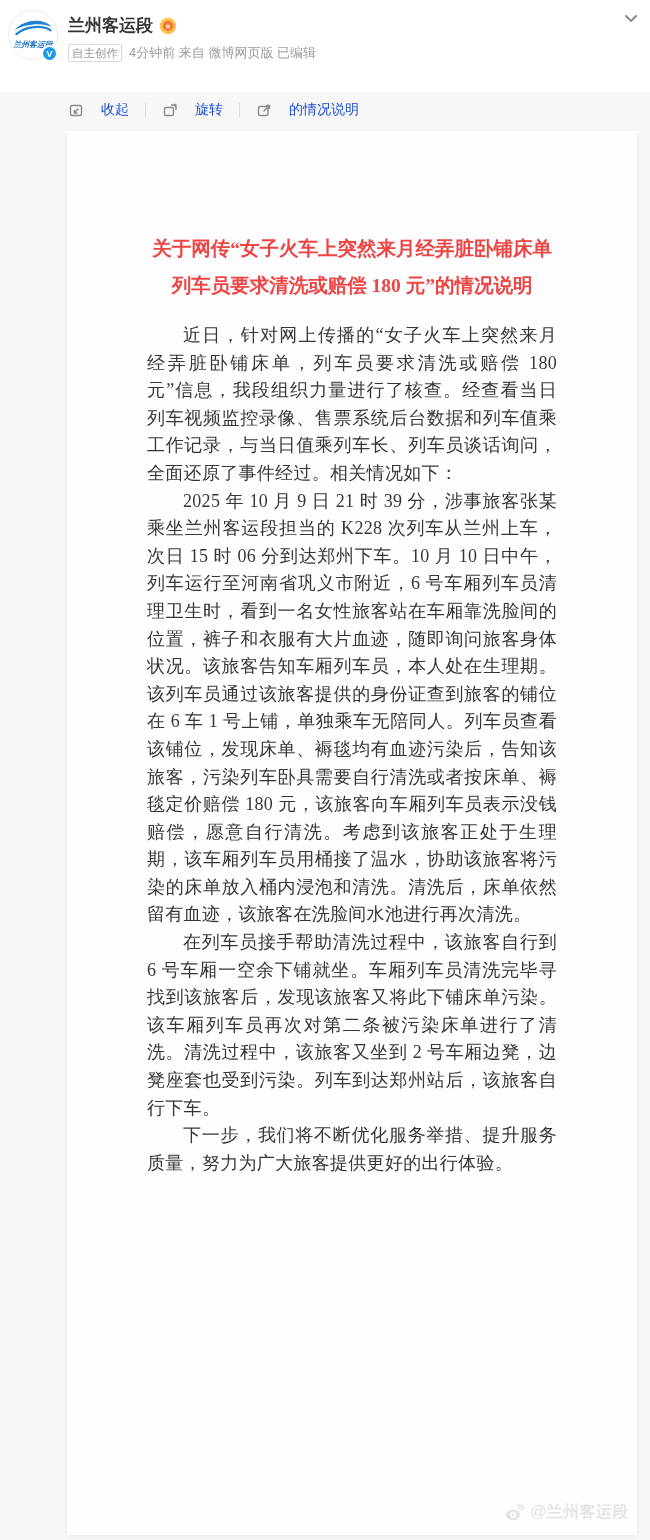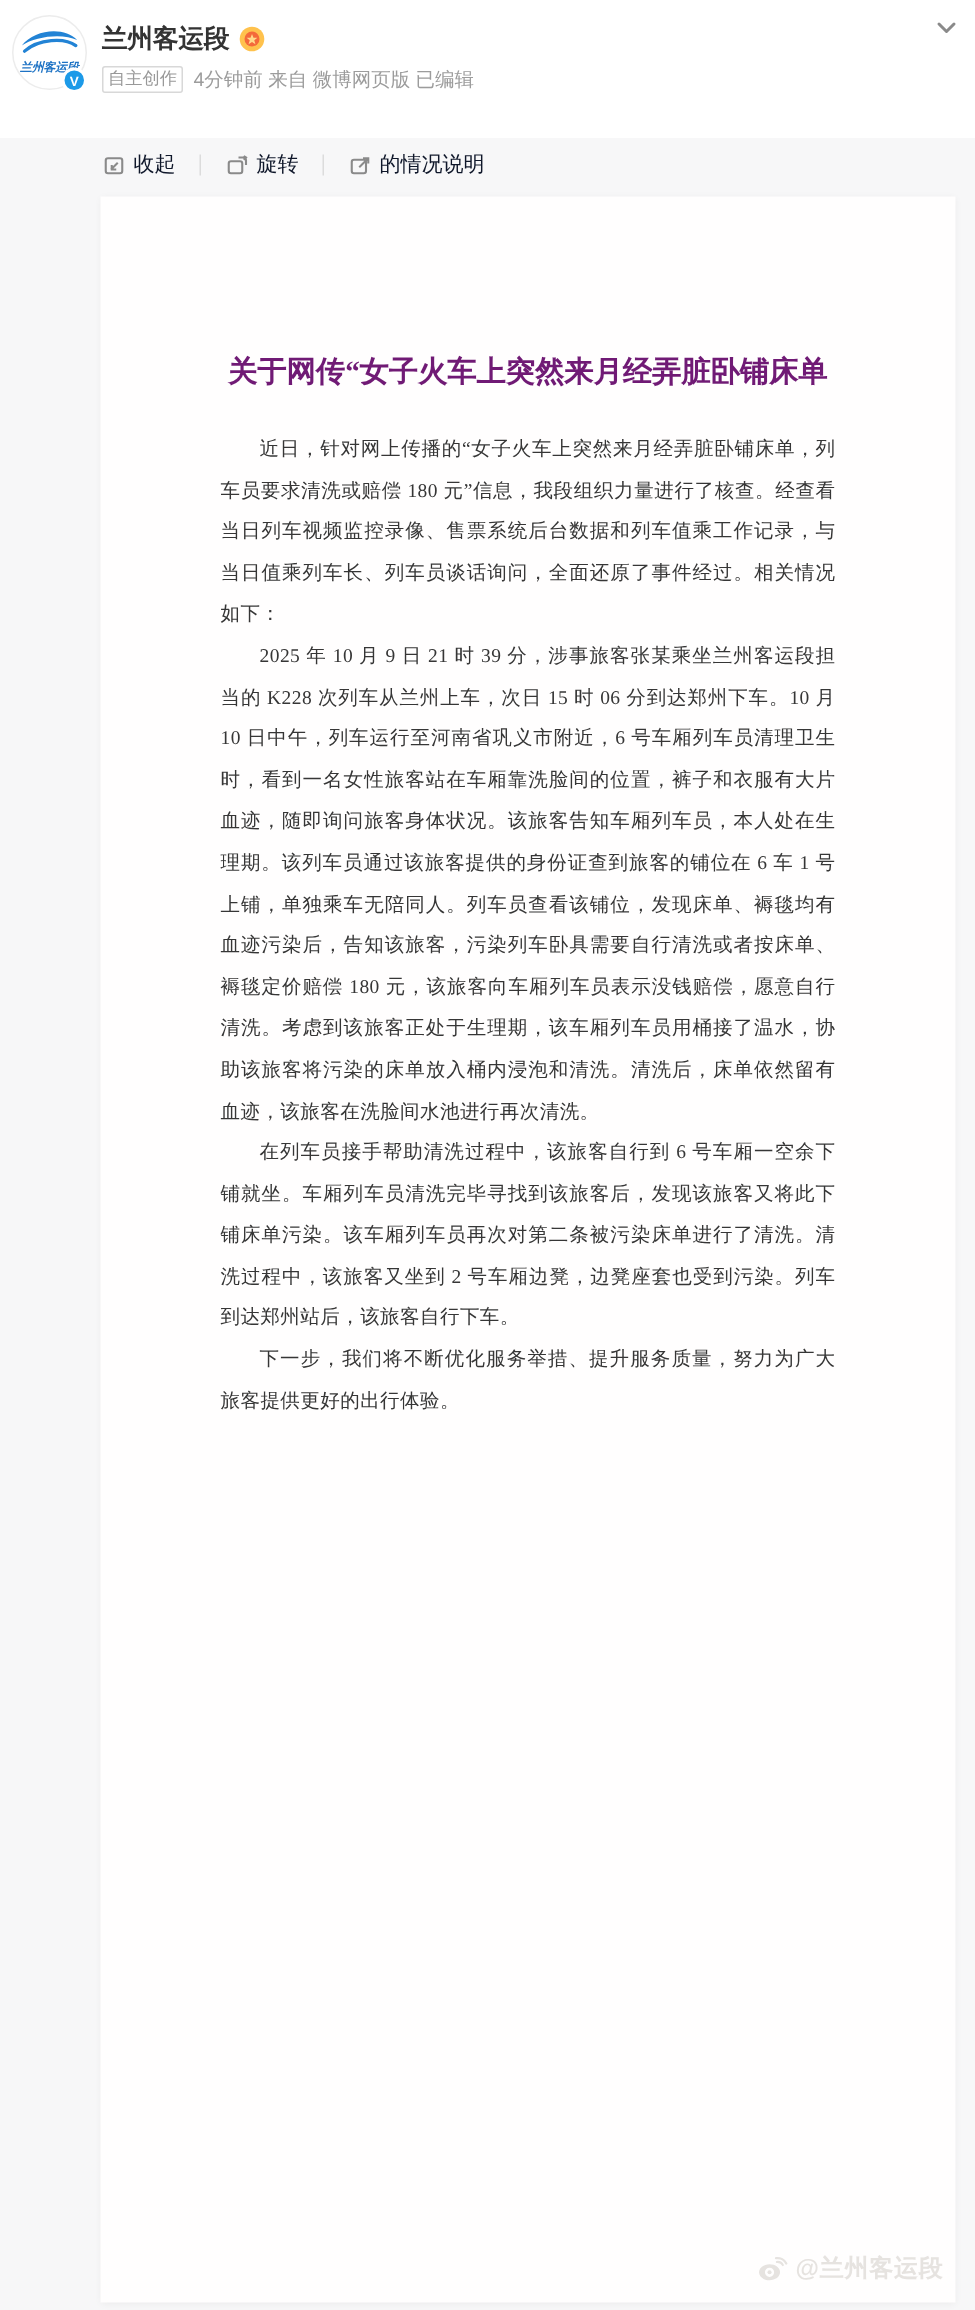--- a/index.html
+++ b/index.html
@@ -21,34 +21,34 @@
   .meta-row { position:absolute; left:68px; top:44px; display:flex; align-items:center;
     font-size:13px; color:#9c9c9c; }
   .origin-tag { font-size:11.5px; color:#999; border:1px solid #d8d8d8; border-radius:2px;
     padding:0 3px; margin-right:7px; line-height:16px; }
   .chevron { position:absolute; right:8px; top:8px; width:22px; height:22px; color:#8a8a8a; cursor:pointer; }
 
   
   .backdrop { position:absolute; left:0; top:92px; width:650px; height:1448px; background:#f7f7f8; }
   .toolbar { position:absolute; left:68px; top:9px; display:flex; align-items:center;
     font-size:14px; color:#808080; }
-  .tool-btn { display:flex; align-items:center; gap:5px; cursor:pointer; background:none;
-    border:none; font-size:14px; color:#0f172a; font-family:inherit; }
+  .tool-btn { display:flex; align-items:center; gap:17px; cursor:pointer; background:none;
+    border:none; font-size:14px; color:#1d4ed8; font-family:inherit; }
   .tool-btn svg { width:16px; height:16px; stroke:#8a8a8a; fill:none; stroke-width:1.4; }
   .tb-divider { width:1px; height:14px; background:#dcdcdc; margin:0 16px; }
 
   
   .document { position:absolute; left:67px; top:39px; width:570px; height:1404px;
     background:#fffefe; box-shadow:0 1px 5px rgba(0,0,0,.05); overflow:hidden;
     padding:99px 80px 0 80px; cursor:pointer;
     font-family:"Liberation Serif","DejaVu Serif",serif; color:#363636; }
   .doc-title { text-align:center; font-weight:bold; font-size:19.5px; line-height:37px;
-    color:#701a75; margin-bottom:18px; }
+    color:#ef4444; margin-bottom:18px; }
   .doc-title div { white-space:nowrap; }
-  .document p { font-size:13px; line-height:27.6px; letter-spacing:.3px;
+  .document p { font-size:18px; line-height:27.6px; letter-spacing:.3px;
     text-align:justify; text-indent:2em; }
   .watermark { position:absolute; right:8px; bottom:12px; display:flex; align-items:center;
     gap:4px; color:#e6e3e0; font-family:"Liberation Sans",sans-serif;
     font-size:16px; font-weight:bold; letter-spacing:.5px; }
   .watermark svg { width:22px; height:18px; }
 </style>
 </head>
 <body>
 
 <div class="page">
@@ -104,20 +104,21 @@
           <rect x="2.5" y="4.5" width="9.5" height="9" rx="1.5"></rect>
           <path d="M7.5 9.5 L13.5 3.5 M10 3.5 H13.5 V7"></path>
         </svg>
         <span>的情况说明</span>
       </button>
     </div>
 
     <div class="document">
       <div class="doc-title">
         <div>关于网传“女子火车上突然来月经弄脏卧铺床单</div>
+        <div>列车员要求清洗或赔偿 180 元”的情况说明</div>
       </div>
       <p>近日，针对网上传播的“女子火车上突然来月经弄脏卧铺床单，列车员要求清洗或赔偿 180 元”信息，我段组织力量进行了核查。经查看当日列车视频监控录像、售票系统后台数据和列车值乘工作记录，与当日值乘列车长、列车员谈话询问，全面还原了事件经过。相关情况如下：</p>
       <p>2025 年 10 月 9 日 21 时 39 分，涉事旅客张某乘坐兰州客运段担当的 K228 次列车从兰州上车，次日 15 时 06 分到达郑州下车。10 月 10 日中午，列车运行至河南省巩义市附近，6 号车厢列车员清理卫生时，看到一名女性旅客站在车厢靠洗脸间的位置，裤子和衣服有大片血迹，随即询问旅客身体状况。该旅客告知车厢列车员，本人处在生理期。该列车员通过该旅客提供的身份证查到旅客的铺位在 6 车 1 号上铺，单独乘车无陪同人。列车员查看该铺位，发现床单、褥毯均有血迹污染后，告知该旅客，污染列车卧具需要自行清洗或者按床单、褥毯定价赔偿 180 元，该旅客向车厢列车员表示没钱赔偿，愿意自行清洗。考虑到该旅客正处于生理期，该车厢列车员用桶接了温水，协助该旅客将污染的床单放入桶内浸泡和清洗。清洗后，床单依然留有血迹，该旅客在洗脸间水池进行再次清洗。</p>
       <p>在列车员接手帮助清洗过程中，该旅客自行到 6 号车厢一空余下铺就坐。车厢列车员清洗完毕寻找到该旅客后，发现该旅客又将此下铺床单污染。该车厢列车员再次对第二条被污染床单进行了清洗。清洗过程中，该旅客又坐到 2 号车厢边凳，边凳座套也受到污染。列车到达郑州站后，该旅客自行下车。</p>
       <p>下一步，我们将不断优化服务举措、提升服务质量，努力为广大旅客提供更好的出行体验。</p>
 
       <div class="watermark">
         <svg viewBox="0 0 24 20" fill="currentColor">
           <path d="M9.8 6.2c-4.3 0-7.8 2.6-7.8 5.9s3.5 5.9 7.8 5.9 7.8-2.6 7.8-5.9-3.5-5.9-7.8-5.9zm0 9.3a3.4 3.4 0 1 1 0-6.8 3.4 3.4 0 0 1 0 6.8z"></path>
           <circle cx="9.8" cy="12.1" r="1.5"></circle>

